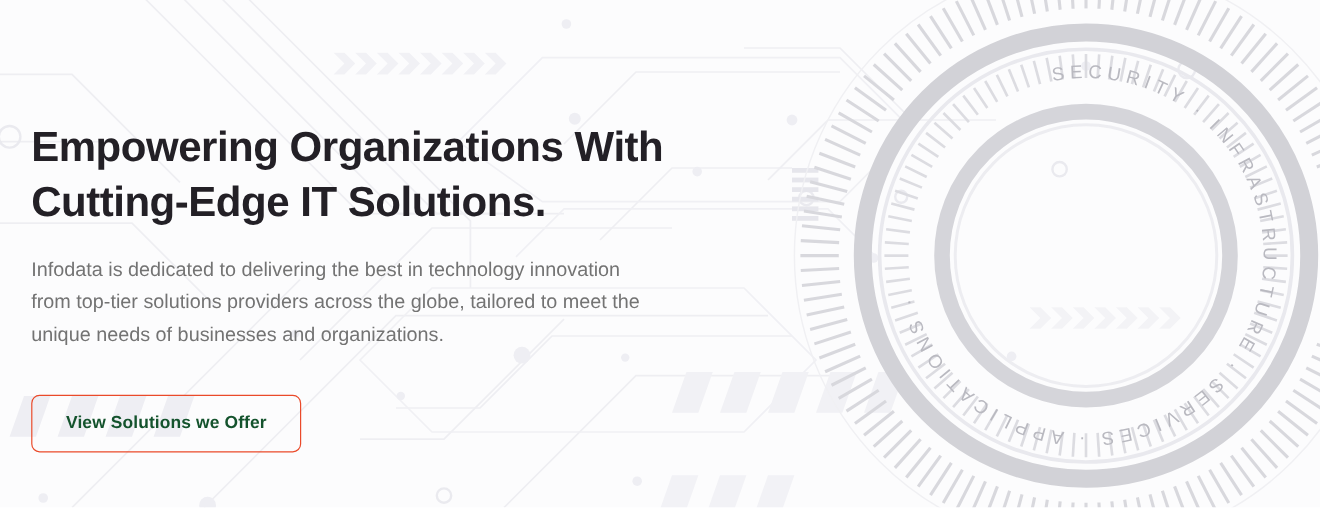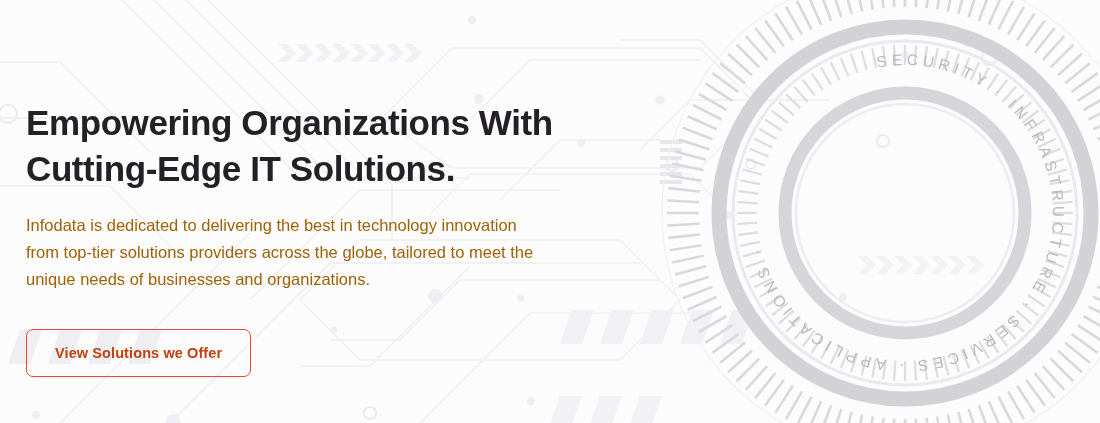--- a/index.html
+++ b/index.html
@@ -52,38 +52,38 @@
     line-height: 1.32;
     font-weight: 700;
     letter-spacing: -0.4px;
     color: #232026;
   }
 
   .subcopy {
     margin: 20px 0 0 0;
     font-size: 16.5px;
     line-height: 1.62;
-    color: #a16207;
+    color: #737373;
     max-width: 510px;
   }
 
   .cta-wrap {
     margin-top: 36px;
   }
 
   .cta-button {
     display: inline-block;
     box-sizing: border-box;
     padding: 15px 28px;
     min-width: 200px;
     text-align: center;
     font-size: 14.5px;
     font-weight: 600;
     letter-spacing: 0.1px;
-    color: #c2410c;
+    color: #14532d;
     background: transparent;
     border: 1.6px solid #ea4a2a;
     border-radius: 7px;
     cursor: pointer;
     font-family: "Liberation Sans", sans-serif;
   }
 </style>
 </head>
 <body>
 

